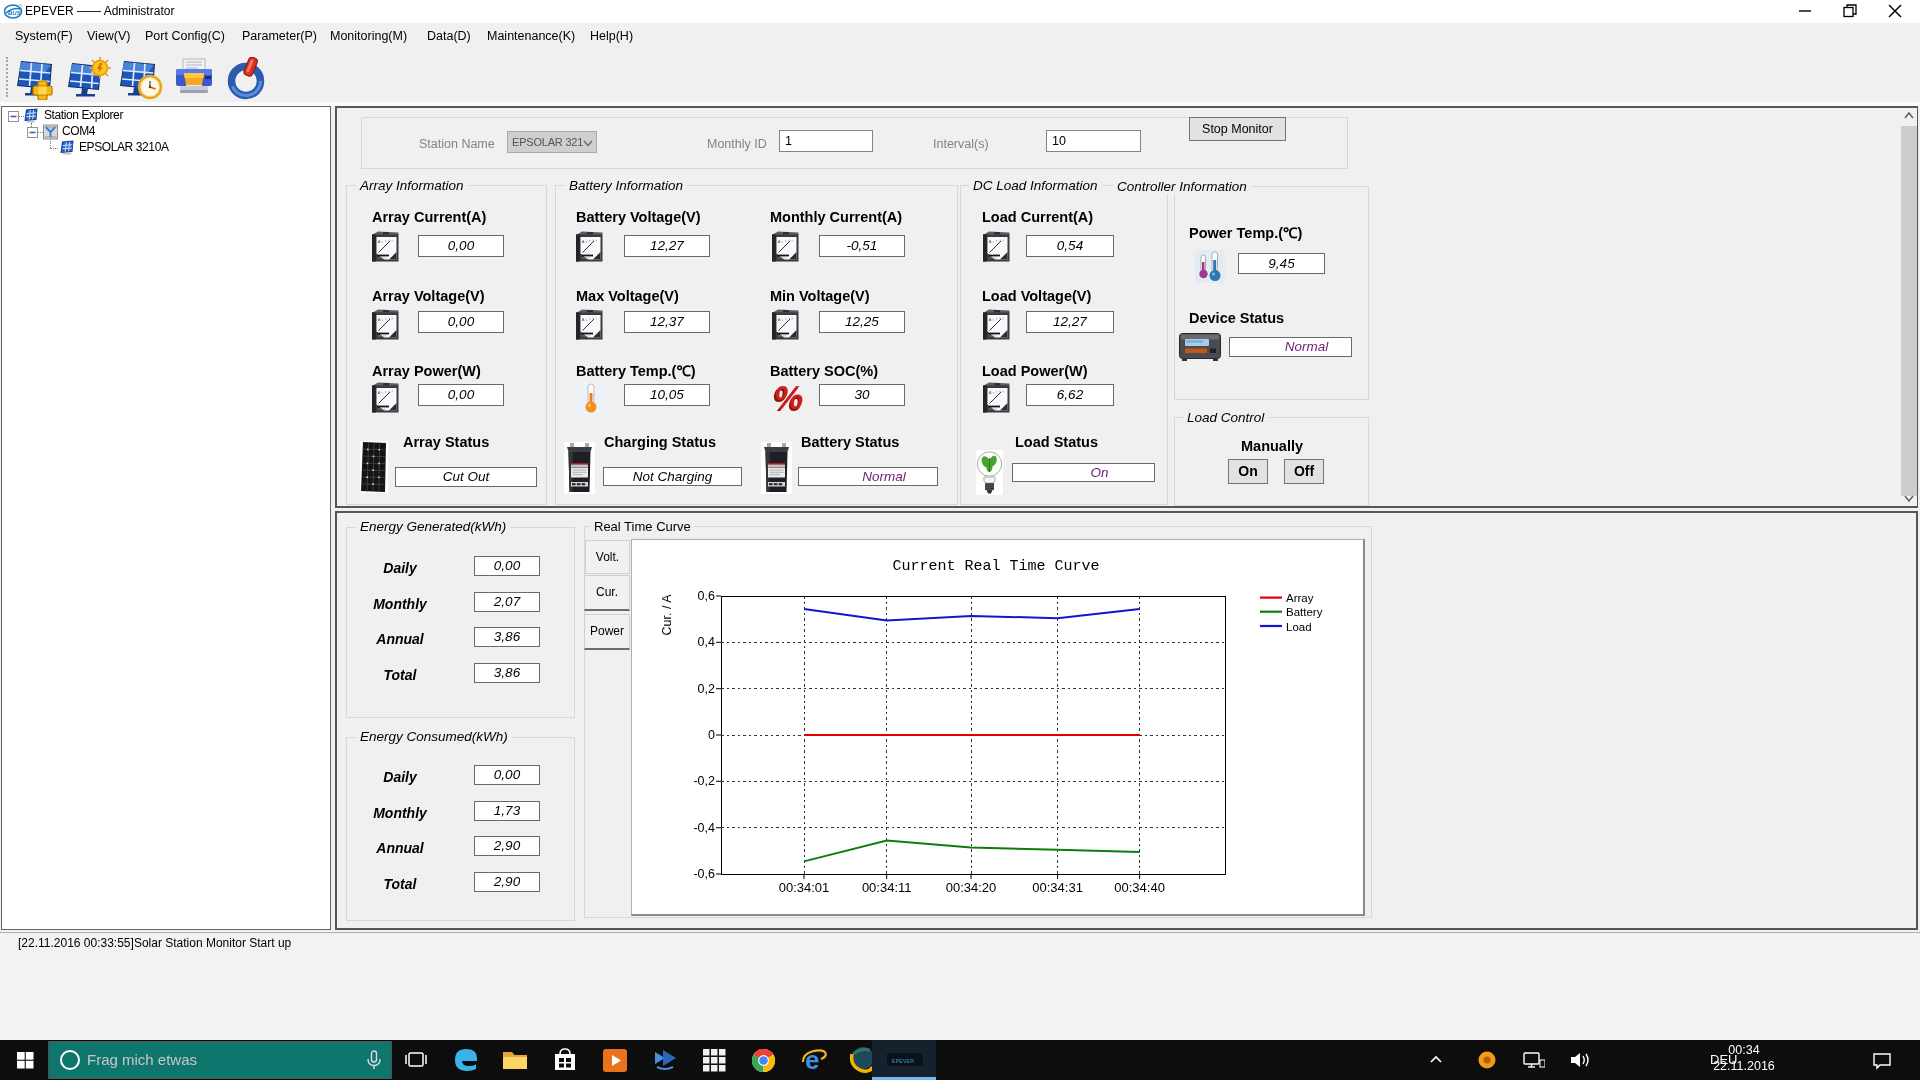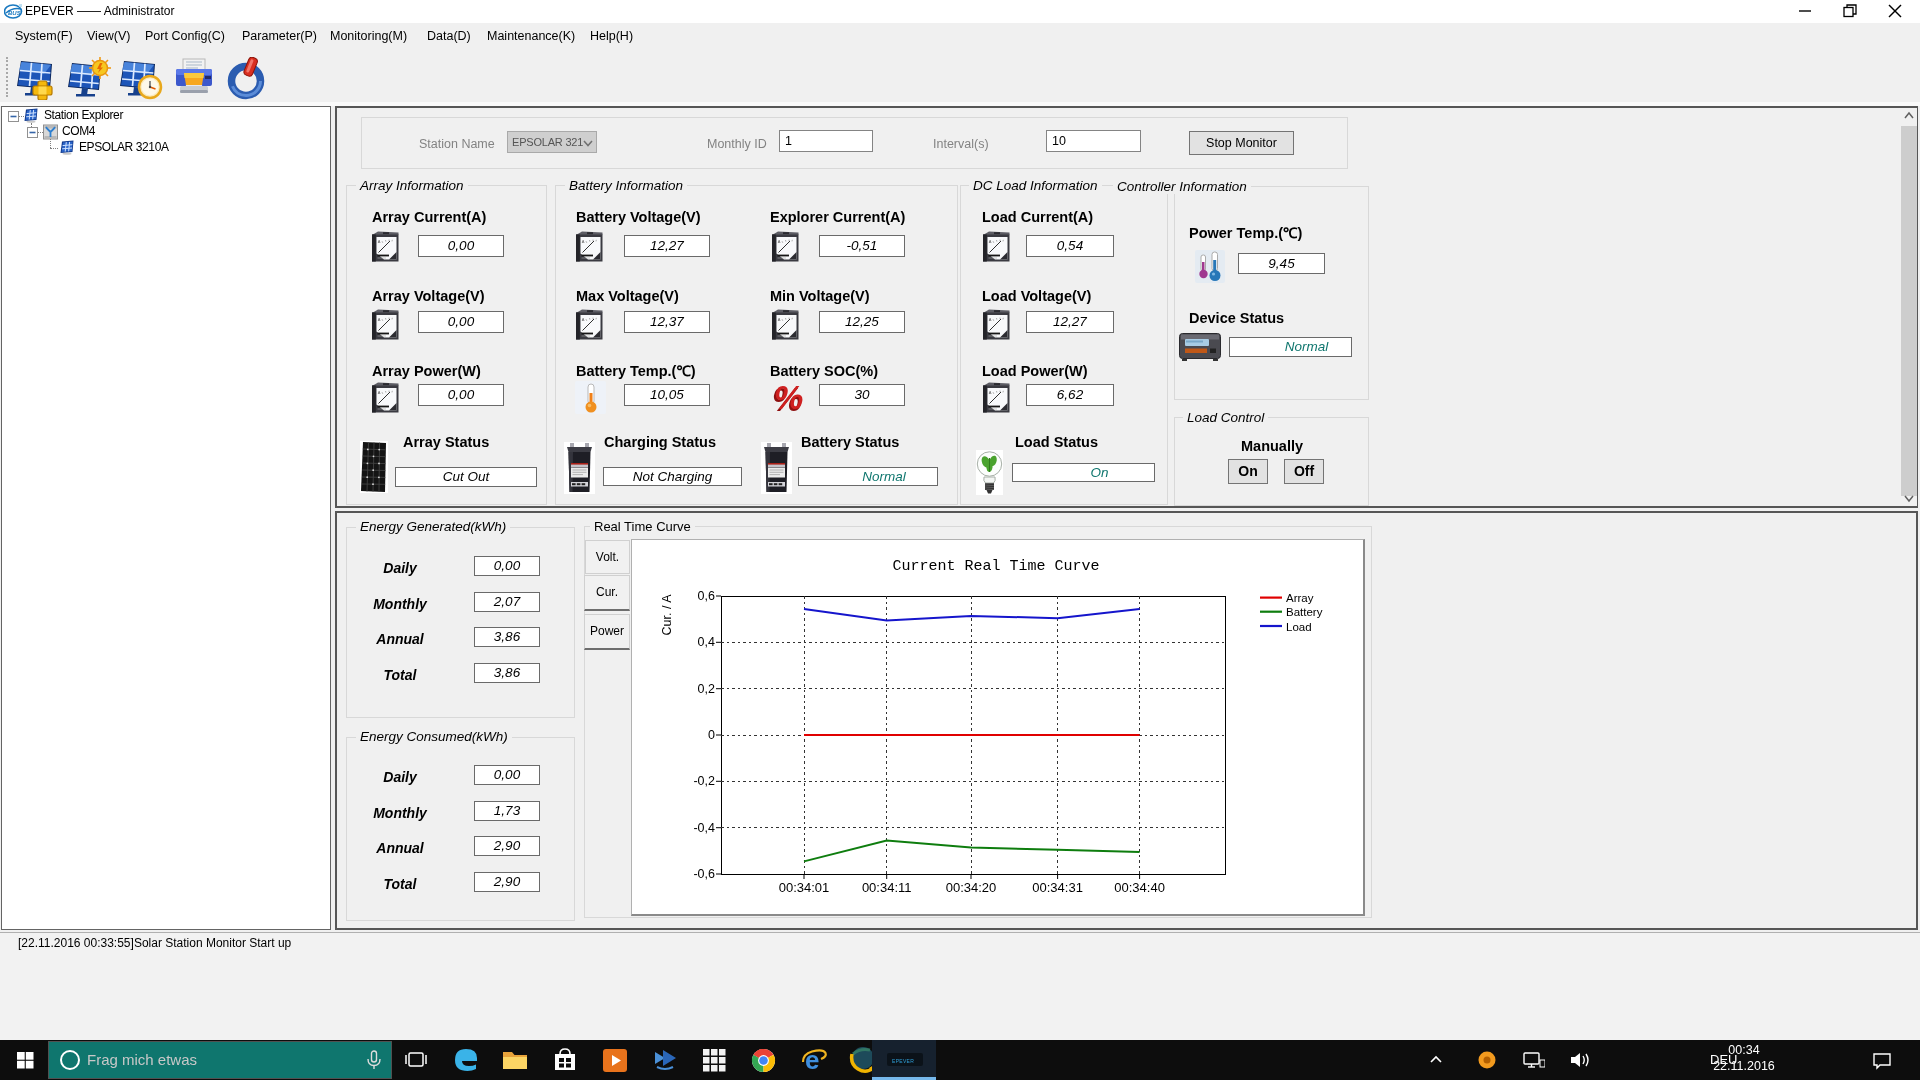--- a/index.html
+++ b/index.html
@@ -14,21 +14,21 @@
 .treepanel{left:1px;top:106px;width:330px;height:824px;background:#fff;border:1px solid #646464;}
 .toppanel{left:335px;top:106px;width:1583px;height:402px;background:#f0f0f0;border:2px solid #565656;}
 .bottompanel{left:335px;top:511px;width:1583px;height:419px;background:#f0f0f0;border:2px solid #565656;}
 .logarea{left:0;top:932px;width:1920px;height:108px;background:#f2f2f2;border-top:1px solid #b0b0b0;}
 .logtext{left:5px;top:936px;font-size:12px;color:#000;padding-left:13px;}
 .groupbox{border:1px solid #d8d8d8;background:transparent;}
 .grouplabel{font-size:13.5px;font-style:italic;color:#000;background:#f0f0f0;padding:0 4px;white-space:nowrap;}
 .grouplabel2{font-size:13px;color:#000;background:#f0f0f0;padding:0 4px;white-space:nowrap;}
 .flabel{font-size:14.5px;font-weight:bold;color:#000;white-space:nowrap;line-height:16px;height:16px;overflow:visible;}
 .vbox{background:#fff;border:1px solid #6a6a6a;text-align:center;font-size:13.5px;font-style:italic;color:#000;}
-.green{color:#0f766e;padding-left:32px;}
+.green{color:#701a75;padding-left:32px;}
 .gray-label{font-size:12.5px;color:#838383;white-space:nowrap;}
 .tb-input{background:#fff;border:1px solid #848484;font-size:12.5px;color:#000;padding-left:5px;}
 .btn{background:#e2e2e2;border:1px solid #747474;font-size:12.5px;color:#000;text-align:center;}
 .treetext{font-size:12px;color:#000;white-space:nowrap;letter-spacing:-0.4px;}
 .tab{background:#f1f1f1;border:1px solid #d0d0d0;font-size:12px;color:#000;text-align:center;}
 .taskbar{left:0;top:1040px;width:1920px;height:40px;background:#0d0d0d;}
 .tray-text{color:#fff;font-size:12.5px;}
 </style></head><body>
 
 <div class="abs titlebar"></div>
@@ -197,21 +197,21 @@
 <div class="abs" style="left:507px;top:131px;width:90px;height:22px;background:#cfcfcf;border:1px solid #a9a9a9;">
 <span style="position:absolute;left:4px;top:4px;font-size:11px;color:#555;white-space:nowrap;letter-spacing:-0.2px;">EPSOLAR 321</span>
 <svg style="position:absolute;right:3px;top:8px" width="10" height="7" viewBox="0 0 10 7">
       <path d="M1 1 L5 5.5 L9 1" stroke="#707070" stroke-width="1.5" fill="none"></path>
     </svg>
 </div>
 <div class="abs gray-label" style="left:707px;top:137px">Monthly ID</div>
 <div class="abs tb-input" style="left:779px;top:130px;width:94px;height:22px;line-height:20px;">1</div>
 <div class="abs gray-label" style="left:933px;top:137px">Interval(s)</div>
 <div class="abs tb-input" style="left:1046px;top:130px;width:95px;height:22px;line-height:20px;">10</div>
-<div class="abs btn" style="left:1189px;top:131px;width:105px;height:24px;line-height:22px;">Stop Monitor</div>
+<div class="abs btn" style="left:1189px;top:117px;width:97px;height:24px;line-height:22px;">Stop Monitor</div>
 <div class="abs groupbox" style="left:346px;top:185px;width:201px;height:320px"></div>
 <div class="abs grouplabel" style="left:356px;top:178px">Array Information</div>
 <div class="abs groupbox" style="left:555px;top:185px;width:403px;height:320px"></div>
 <div class="abs grouplabel" style="left:565px;top:178px">Battery Information</div>
 <div class="abs groupbox" style="left:960px;top:185px;width:208px;height:320px"></div>
 <div class="abs grouplabel" style="left:969px;top:178px">DC Load Information</div>
 <div class="abs groupbox" style="left:1174px;top:186px;width:195px;height:214px"></div>
 <div class="abs grouplabel" style="left:1113px;top:179px">Controller Information</div>
 <div class="abs groupbox" style="left:1174px;top:417px;width:195px;height:89px"></div>
 <div class="abs grouplabel" style="left:1183px;top:410px">Load Control</div>
@@ -317,21 +317,21 @@
 <div class="abs vbox" style="left:624px;top:311px;width:86px;height:22px;line-height:20px;">12,37</div>
 <div class="abs flabel" style="left:576px;top:363px">Battery Temp.(℃)</div>
 <svg class="abs" style="left:575px;top:381px" width="31" height="33" viewBox="0 0 31 33">
 <rect x="0" y="0" width="31" height="33" rx="2" fill="#eef2f8"></rect>
 <rect x="13" y="3" width="6" height="20" rx="3" fill="#fff" stroke="#b8b8b8"></rect>
 <rect x="14.5" y="12" width="3" height="11" fill="#f08018"></rect>
 <circle cx="16" cy="26" r="5.5" fill="#f09020"></circle>
 <circle cx="14.5" cy="24.5" r="1.8" fill="#fac878" opacity="0.8"></circle>
 </svg>
 <div class="abs vbox" style="left:624px;top:384px;width:86px;height:22px;line-height:20px;">10,05</div>
-<div class="abs flabel" style="left:770px;top:209px">Explorer Current(A)</div>
+<div class="abs flabel" style="left:770px;top:209px">Monthly Current(A)</div>
 <svg class="abs" style="left:771px;top:231px" width="29" height="31" viewBox="0 0 29 31">
 <polygon points="1,4 7,0.5 27.5,1.5 27.5,4" fill="#5c5c64"></polygon>
 <rect x="12" y="1.2" width="6" height="2" fill="#2a2a30"></rect>
 <rect x="1" y="3.5" width="26.5" height="27" fill="#3a3a41"></rect>
 <rect x="1" y="3.5" width="3.8" height="27" fill="#232328"></rect>
 <polygon points="5.5,6 25.5,6 25.5,28.5 13,28.5 5.5,22.5" fill="#f8f9fb"></polygon>
 <polygon points="25.5,28.5 18,28.5 25.5,21" fill="#2c2c32"></polygon>
 <g stroke="#777" stroke-width="0.6">
 <line x1="11" y1="10.2" x2="11.8" y2="11.8"></line>
       <line x1="14.5" y1="9" x2="14.9" y2="10.6"></line>

